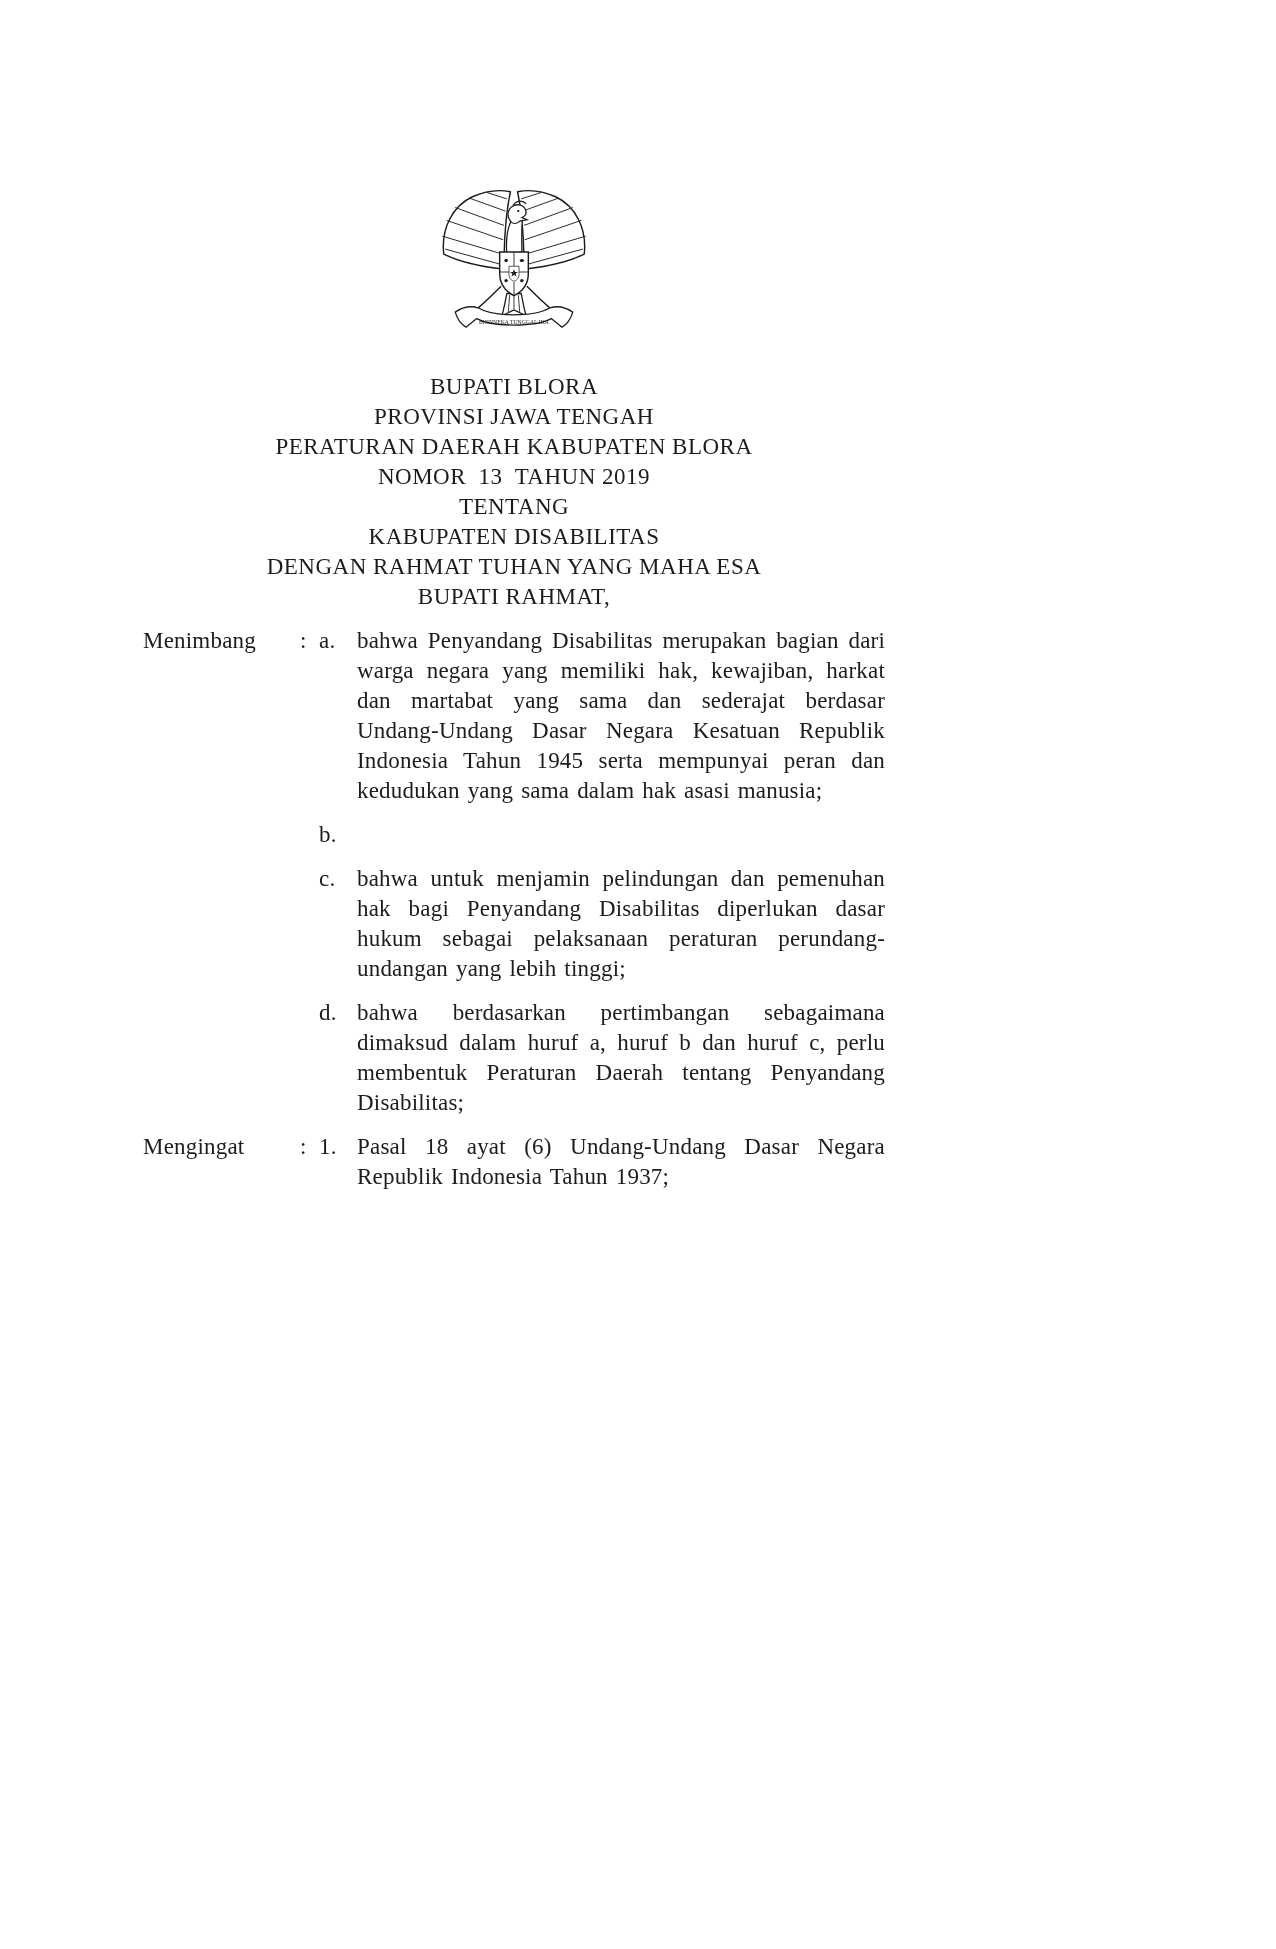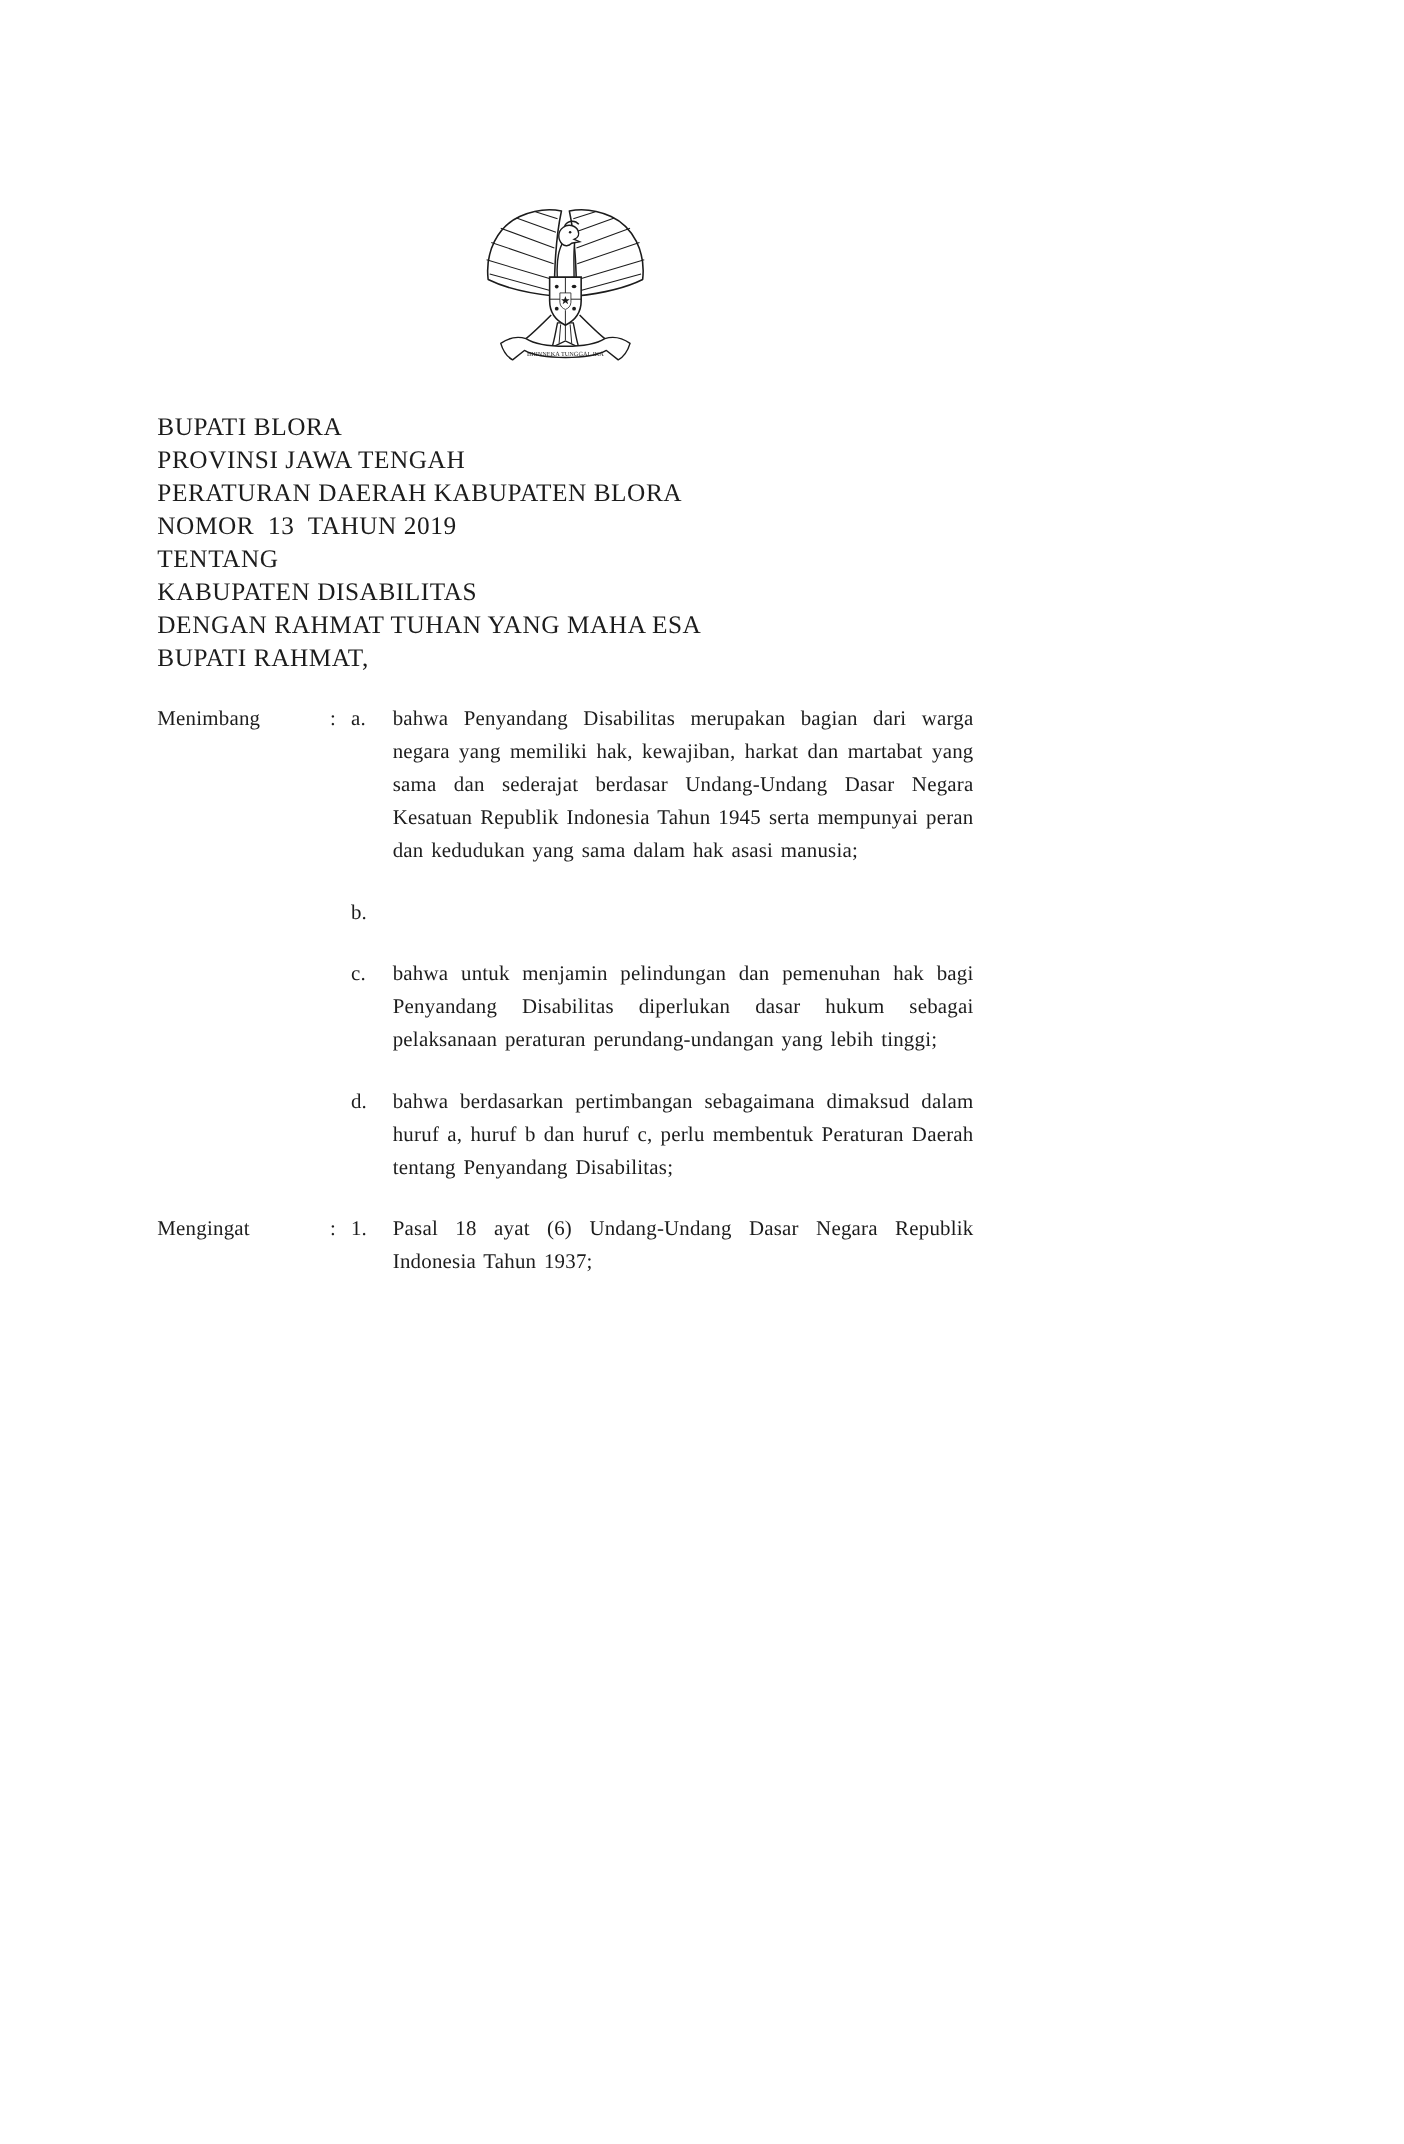--- a/index.html
+++ b/index.html
@@ -22,36 +22,36 @@
     position: absolute;
     left: 143px;
     top: 0;
     width: 742px;
   }
   .emblem-wrap {
     margin-top: 186px;
     text-align: center;
   }
   .h-center {
-    text-align: left;
+    text-align: center;
     font-size: 23px;
     line-height: 30px;
     letter-spacing: 0.5px;
   }
   .ws-pre { white-space: pre-wrap; }
   .gap-sm { }
   .gap-lg { }
   .after-emblem { margin-top: 10px; }
   .clauses { margin-top: 12px; }
   .clause {
     display: flex;
     align-items: flex-start;
-    font-size: 19px;
+    font-size: 23px;
     line-height: 30px;
-    margin-top: 26px;
+    margin-top: 14px;
     letter-spacing: 0.2px;
   }
   .c-label { width: 157px; flex: none; }
   .c-colon { width: 19px; flex: none; }
   .c-marker { width: 38px; flex: none; }
   .c-text {
     flex: 1;
     text-align: justify;
     word-spacing: 2px;
   }

